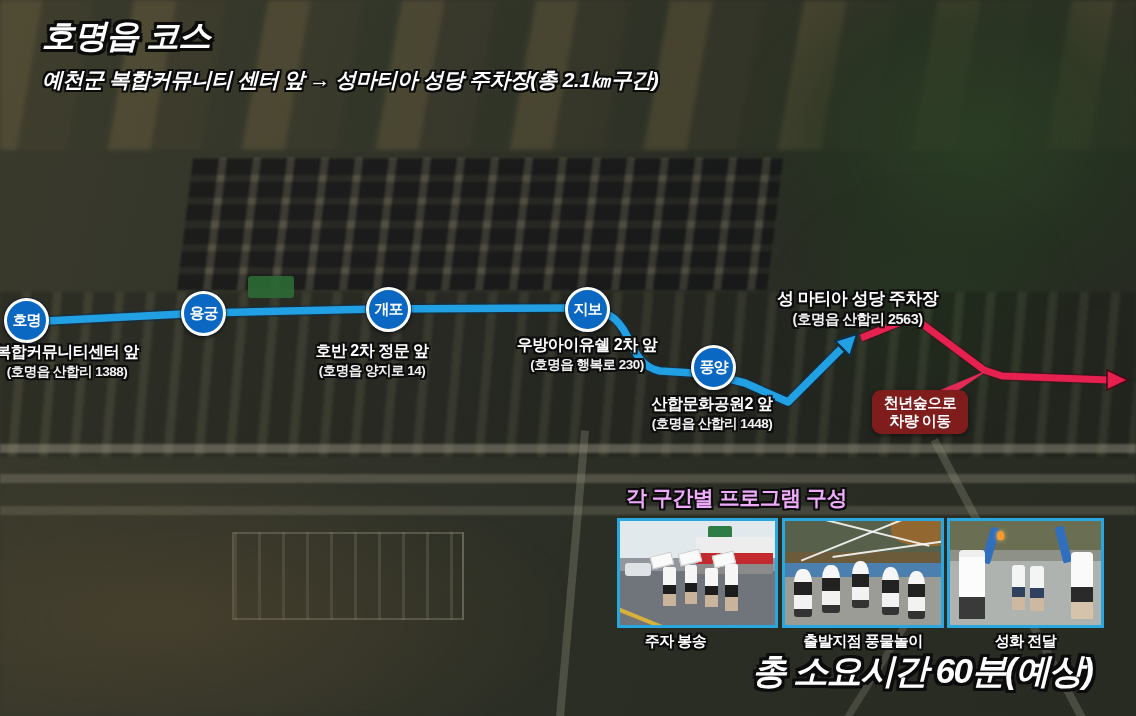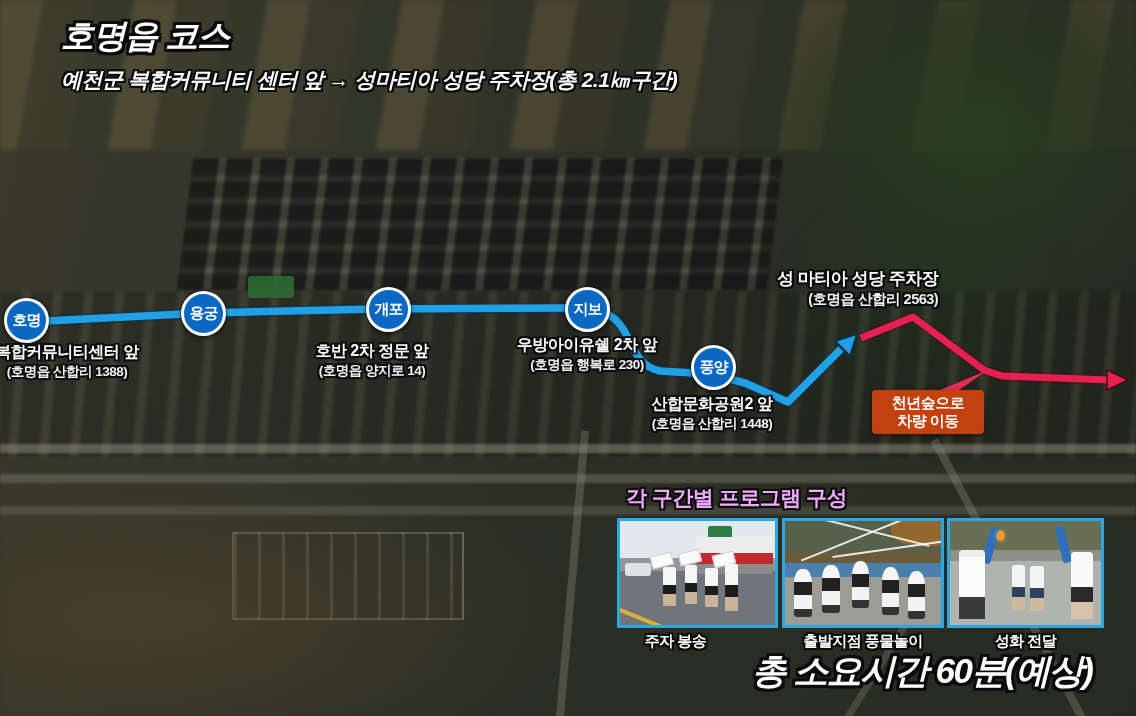--- a/index.html
+++ b/index.html
@@ -51,48 +51,48 @@
     -2px -2px 0 #0c0c0c,0 -2px 0 #0c0c0c,2px -2px 0 #0c0c0c,
     -2px 0 0 #0c0c0c,2px 0 0 #0c0c0c,
     -2px 2px 0 #0c0c0c,0 2px 0 #0c0c0c,2px 2px 0 #0c0c0c;}
   .ol3{text-shadow:
     -3px -3px 0 #0c0c0c,0 -3px 0 #0c0c0c,3px -3px 0 #0c0c0c,
     -3px 0 0 #0c0c0c,3px 0 0 #0c0c0c,
     -3px 3px 0 #0c0c0c,0 3px 0 #0c0c0c,3px 3px 0 #0c0c0c,
     -1px -1px 0 #0c0c0c,1px -1px 0 #0c0c0c,-1px 1px 0 #0c0c0c,1px 1px 0 #0c0c0c;}
 
   
-  .hdr{position:absolute;left:42px;top:14px;z-index:3;color:#fff;font-style:italic;margin-left:19px;}
+  .hdr{position:absolute;left:42px;top:14px;z-index:3;color:#fff;font-style:italic;}
   .hdr .title{font-size:33px;font-weight:900;letter-spacing:-1px;}
   .hdr .subtitle{font-size:21px;font-weight:800;margin-top:7px;letter-spacing:-.5px;}
 
   
   .circ{position:absolute;z-index:3;width:39px;height:39px;border:3px solid #fff;border-radius:50%;
     background:#0a67c2;color:#fff;font-weight:800;font-size:15px;letter-spacing:-1px;
     display:flex;align-items:center;justify-content:center;
     box-shadow:0 0 0 1px rgba(8,18,38,.45),0 2px 4px rgba(0,0,0,.55);}
   .c1{left:4px;top:298px;} .c2{left:181px;top:291px;} .c3{left:366px;top:287px;}
   .c4{left:565px;top:287px;} .c5{left:691px;top:345px;}
 
   .lbl{position:absolute;z-index:3;text-align:center;color:#fff;line-height:1.18;}
   .st-name{font-size:16px;font-weight:800;letter-spacing:-.5px;}
   .st-addr{font-size:13.5px;font-weight:600;margin-top:2px;color:#f1f1f1;white-space:nowrap;letter-spacing:-.5px;}
   .l1{left:-7px;top:343px;width:148px;}
   .l2{left:120px;top:346px;width:170px;}
   .l3{left:282px;top:342px;width:180px;}
   .l4{left:487px;top:336px;width:200px;}
   .l5{left:612px;top:395px;width:200px;}
 
-  .dest{position:absolute;z-index:3;left:777px;top:269px;color:#fff;line-height:1.2;text-align:right;}
+  .dest{position:absolute;z-index:3;left:777px;top:289px;color:#fff;line-height:1.2;text-align:center;}
   .dest .st-name{font-size:17px;}
   .dest .st-addr{font-size:14.5px;}
 
   
-  .callout{position:absolute;z-index:3;left:872px;top:390px;width:96px;padding:4px 8px;
-    background:#c2410c;border-radius:4px;color:#fff;text-align:center;
+  .callout{position:absolute;z-index:3;left:872px;top:390px;width:96px;padding:4px 0;
+    background:#7f1d1d;border-radius:9px;color:#fff;text-align:center;
     font-size:15px;font-weight:800;line-height:1.2;letter-spacing:-.5px;
     box-shadow:0 2px 5px rgba(0,0,0,.45);}
 
   
   .prog-head{position:absolute;z-index:3;left:626px;top:484px;color:#f0abfc;font-size:21px;font-weight:800;letter-spacing:-.5px;}
   .ph{position:absolute;z-index:3;top:518px;height:110px;border:3px solid #2aa7df;box-sizing:border-box;overflow:hidden;background:#777;}
   .f1{left:617px;width:161px;} .f2{left:782px;width:162px;} .f3{left:947px;width:157px;}
   .cap{position:absolute;z-index:3;top:632px;color:#fff;text-align:center;font-size:15px;font-weight:800;letter-spacing:-.5px;}
   .cap1{left:595px;width:161px;} .cap2{left:782px;width:162px;} .cap3{left:947px;width:157px;}
 

